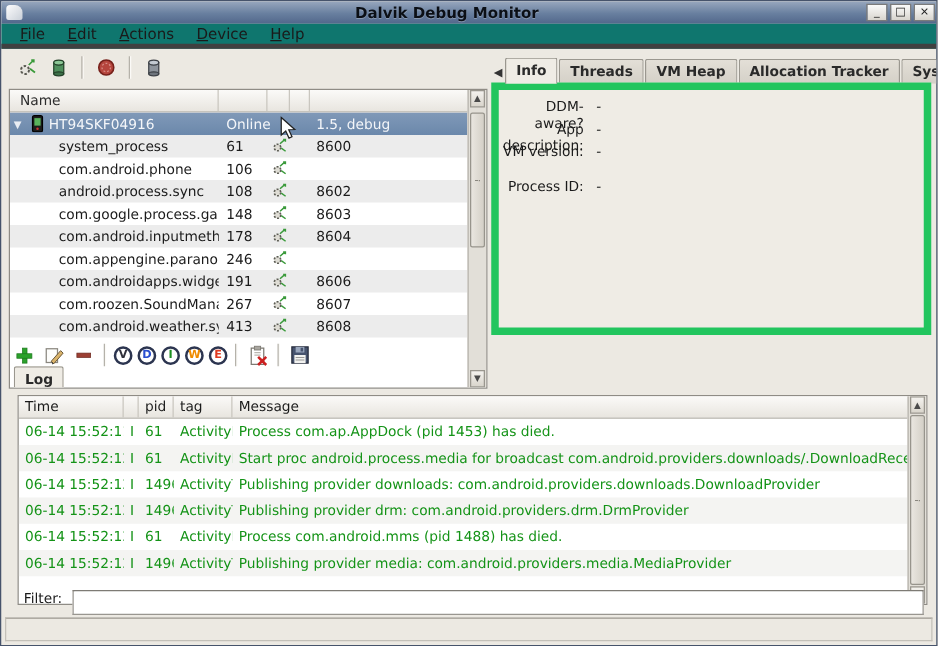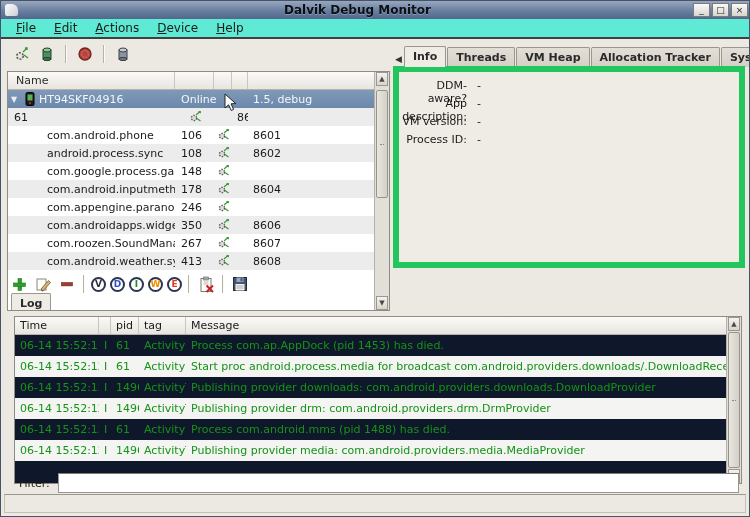--- a/index.html
+++ b/index.html
@@ -9,21 +9,21 @@
 
   
   .titlebar { position:absolute; left:0; top:0; right:0; height:18px;
     background:linear-gradient(#98a7be,#687f9f 55%,#52678b); display:flex; align-items:center; }
   .title-icon { width:13px; height:12px; margin:0 4px; background:linear-gradient(135deg,#fdfdfd,#c9cfd8); border-radius:3px 6px 2px 2px; }
   .title-text { flex:1; text-align:center; font-weight:bold; font-size:12px; color:#0b0f16; text-shadow:0 1px 0 rgba(255,255,255,.25); }
   .win-controls { display:flex; gap:2px; margin-right:1px; }
   .win-btn { width:17px; height:14px; background:linear-gradient(#fafafa,#d8d5ce); border:1px solid #7b7b7b; font-size:9px; line-height:12px; text-align:center; color:#222; }
 
   
-  .menubar { position:absolute; left:0; top:18px; right:0; height:20px; background:#5eead4; border-bottom:2px solid #404040; display:flex; align-items:center; padding-left:6px; }
+  .menubar { position:absolute; left:0; top:18px; right:0; height:20px; background:#0f766e; border-bottom:4px solid #404040; display:flex; align-items:center; padding-left:6px; }
   .menu-item { padding:2px 9px; font-size:12px; }
   .menu-item u { text-decoration:underline; }
   .tbtn { height:22px; min-width:24px; display:flex; align-items:center; justify-content:center; }
   .tsep { width:2px; height:18px; margin:0 4px; border-left:1px solid #b5b2aa; border-right:1px solid #fbfaf7; }
 
   
   .device-toolbar { position:absolute; left:8px; top:41px; height:24px; display:flex; align-items:center; gap:2px; }
   .tree { position:absolute; left:6px; top:70px; width:383px; height:240px; border:1px solid #8f8c85; background:#fff; overflow:hidden; }
   .tree-header { position:absolute; left:0; top:0; right:15px; height:18px; display:grid; grid-template-columns:167px 39px 18px 16px 1fr; background:linear-gradient(#fbfaf8,#e8e5df); border-bottom:1px solid #b5b2ab; }
   .tree-header .hcell { border-right:1px solid #c9c6bf; padding:2px 0 0 8px; font-size:11px; color:#2c2c2c; overflow:hidden; white-space:nowrap; }
@@ -51,28 +51,28 @@
   .rcontent { position:absolute; left:392px; top:65px; right:4px; height:202px; background:#efece5; border:6px solid #22c55e; }
   .ifield { position:absolute; left:0; display:flex; }
   .ifield .lbl { width:68px; text-align:right; }
   .ifield .val { padding-left:10px; }
 
   
   .bottom { position:absolute; left:4px; top:270px; width:742px; height:222px; }
   .log-toolbar { position:absolute; left:2px; top:1px; height:24px; display:flex; align-items:center; }
   .lvl { width:15px; height:15px; border-radius:50%; border:2px solid #2c3550; font-size:9px; font-weight:bold; display:flex; align-items:center; justify-content:center; margin:0 2px; background:#fff; }
   .logtab { position:absolute; left:6px; top:26px; }
-  .logtable { position:absolute; left:9px; top:45px; right:5px; height:168px; border:1px solid #8f8c85; background:#0f172a; overflow:hidden; }
+  .logtable { position:absolute; left:9px; top:45px; right:5px; height:168px; border:1px solid #8f8c85; background:#ffffff; overflow:hidden; }
   .lt-header { position:absolute; left:0; top:0; right:15px; height:18px; display:grid; grid-template-columns:84px 12px 28px 47px 1fr; background:linear-gradient(#fbfaf8,#e8e5df); border-bottom:1px solid #b5b2ab; }
   .lt-header .hcell { border-right:1px solid #c9c6bf; padding:2px 0 0 5px; overflow:hidden; white-space:nowrap; }
   .lt-rows { position:absolute; left:0; top:18px; right:15px; bottom:0; }
   .lrow { display:grid; grid-template-columns:84px 12px 28px 47px 1fr; height:21px; align-items:center; color:#149317; white-space:nowrap; }
   .lrow.alt { background:#f4f4f2; }
   .lrow > div { overflow:hidden; padding-left:5px; }
-  .filter-row { position:absolute; left:0; right:0; top:201px; height:22px; display:flex; align-items:center; }
+  .filter-row { position:absolute; left:0; right:0; top:201px; height:22px; display:flex; align-items:flex-start; }
   .filter-row label { margin-left:14px; margin-right:8px; }
   .filter-input { flex:1; margin-right:8px; height:20px; border:1px solid #999690; border-top-color:#7e7b75; background:#fff; padding:0 4px; font:11px "DejaVu Sans",sans-serif; }
 
   .statusbar { position:absolute; left:3px; right:3px; bottom:3px; height:19px; border:1px solid #c3c0b8; border-top-color:#9a978f; background:#ece9e2; }
 
   .cursor { position:absolute; left:223px; top:92px; z-index:50; pointer-events:none; }
 </style>
 </head>
 <body>
 
@@ -146,20 +146,21 @@
               <circle cx="5" cy="11" r="1" fill="#c33"></circle>
             </svg>
             <span>HT94SKF04916</span>
           </div>
           <div class="c2">Online</div>
           <div class="c3"></div>
           <div class="c4"></div>
           <div class="c5">1.5, debug</div>
         </div>
         <div class="trow alt">
+          <div class="c1">system_process</div>
           <div class="c2">61</div>
           <div class="c3">
             <svg width="14" height="14">
               <circle cx="6" cy="8" r="2.6" fill="#dedcd4" stroke="#5c5c54" stroke-width="1.3" stroke-dasharray="1.6 1.2"></circle>
               <path d="M8 5 L12 1.5 M10.5 1.5 h1.8 v1.8" stroke="#3a9a3a" stroke-width="1.2" fill="none"></path>
               <path d="M9 8.5 L12.5 11" stroke="#3a9a3a" stroke-width="1.2" fill="none"></path>
             </svg>
           </div>
           <div class="c4"></div>
           <div class="c5">8600</div>
@@ -168,21 +169,20 @@
           <div class="c1">com.android.phone</div>
           <div class="c2">106</div>
           <div class="c3">
             <svg width="14" height="14">
               <circle cx="6" cy="8" r="2.6" fill="#dedcd4" stroke="#5c5c54" stroke-width="1.3" stroke-dasharray="1.6 1.2"></circle>
               <path d="M8 5 L12 1.5 M10.5 1.5 h1.8 v1.8" stroke="#3a9a3a" stroke-width="1.2" fill="none"></path>
               <path d="M9 8.5 L12.5 11" stroke="#3a9a3a" stroke-width="1.2" fill="none"></path>
             </svg>
           </div>
           <div class="c4"></div>
-          <div class="c5">8601</div>
         </div>
         <div class="trow alt">
           <div class="c1">android.process.sync</div>
           <div class="c2">108</div>
           <div class="c3">
             <svg width="14" height="14">
               <circle cx="6" cy="8" r="2.6" fill="#dedcd4" stroke="#5c5c54" stroke-width="1.3" stroke-dasharray="1.6 1.2"></circle>
               <path d="M8 5 L12 1.5 M10.5 1.5 h1.8 v1.8" stroke="#3a9a3a" stroke-width="1.2" fill="none"></path>
               <path d="M9 8.5 L12.5 11" stroke="#3a9a3a" stroke-width="1.2" fill="none"></path>
             </svg>
@@ -194,20 +194,21 @@
           <div class="c1">com.google.process.gapps</div>
           <div class="c2">148</div>
           <div class="c3">
             <svg width="14" height="14">
               <circle cx="6" cy="8" r="2.6" fill="#dedcd4" stroke="#5c5c54" stroke-width="1.3" stroke-dasharray="1.6 1.2"></circle>
               <path d="M8 5 L12 1.5 M10.5 1.5 h1.8 v1.8" stroke="#3a9a3a" stroke-width="1.2" fill="none"></path>
               <path d="M9 8.5 L12.5 11" stroke="#3a9a3a" stroke-width="1.2" fill="none"></path>
             </svg>
           </div>
           <div class="c4"></div>
+          <div class="c5">8603</div>
         </div>
         <div class="trow alt">
           <div class="c1">com.android.inputmethod.latin</div>
           <div class="c2">178</div>
           <div class="c3">
             <svg width="14" height="14">
               <circle cx="6" cy="8" r="2.6" fill="#dedcd4" stroke="#5c5c54" stroke-width="1.3" stroke-dasharray="1.6 1.2"></circle>
               <path d="M8 5 L12 1.5 M10.5 1.5 h1.8 v1.8" stroke="#3a9a3a" stroke-width="1.2" fill="none"></path>
               <path d="M9 8.5 L12.5 11" stroke="#3a9a3a" stroke-width="1.2" fill="none"></path>
             </svg>
@@ -222,21 +223,21 @@
             <svg width="14" height="14">
               <circle cx="6" cy="8" r="2.6" fill="#dedcd4" stroke="#5c5c54" stroke-width="1.3" stroke-dasharray="1.6 1.2"></circle>
               <path d="M8 5 L12 1.5 M10.5 1.5 h1.8 v1.8" stroke="#3a9a3a" stroke-width="1.2" fill="none"></path>
               <path d="M9 8.5 L12.5 11" stroke="#3a9a3a" stroke-width="1.2" fill="none"></path>
             </svg>
           </div>
           <div class="c4"></div>
         </div>
         <div class="trow alt">
           <div class="c1">com.androidapps.widget.battery</div>
-          <div class="c2">350</div>
+          <div class="c2">191</div>
           <div class="c3">
             <svg width="14" height="14">
               <circle cx="6" cy="8" r="2.6" fill="#dedcd4" stroke="#5c5c54" stroke-width="1.3" stroke-dasharray="1.6 1.2"></circle>
               <path d="M8 5 L12 1.5 M10.5 1.5 h1.8 v1.8" stroke="#3a9a3a" stroke-width="1.2" fill="none"></path>
               <path d="M9 8.5 L12.5 11" stroke="#3a9a3a" stroke-width="1.2" fill="none"></path>
             </svg>
           </div>
           <div class="c4"></div>
           <div class="c5">8606</div>
         </div>
@@ -290,21 +291,21 @@
         <span class="val">-</span>
       </div>
       <div class="ifield" style="top: 25px;">
         <span class="lbl">App description:</span>
         <span class="val">-</span>
       </div>
       <div class="ifield" style="top: 43px;">
         <span class="lbl">VM version:</span>
         <span class="val">-</span>
       </div>
-      <div class="ifield" style="top: 61px;">
+      <div class="ifield" style="top: 71px;">
         <span class="lbl">Process ID:</span>
         <span class="val">-</span>
       </div>
     </div>
 
   <div class="bottom">
     <div class="log-toolbar" id="log-toolbar">
       <span class="tbtn">
         <svg width="15" height="15">
           <rect x="6" y="1.5" width="3.6" height="12" fill="#2ba12b" stroke="#1d7a1d" stroke-width=".6"></rect>

